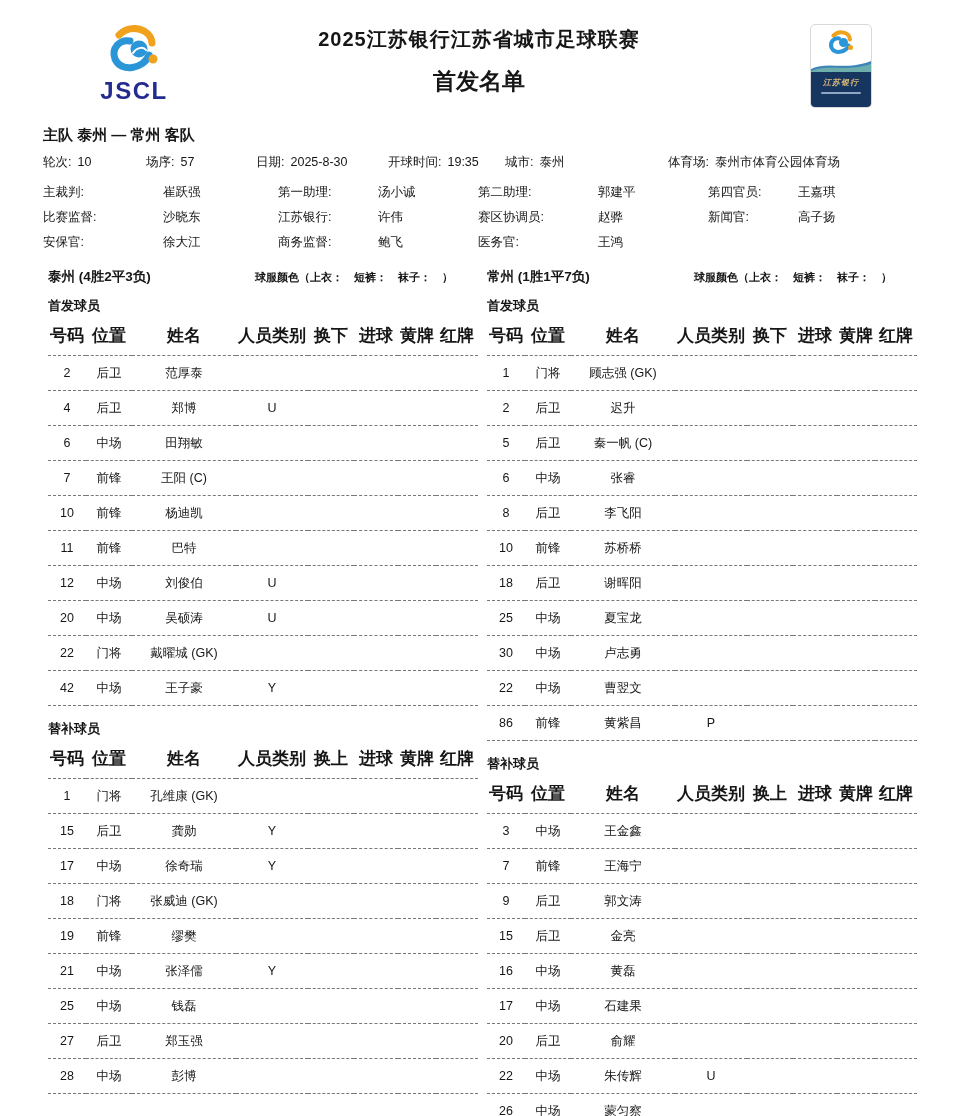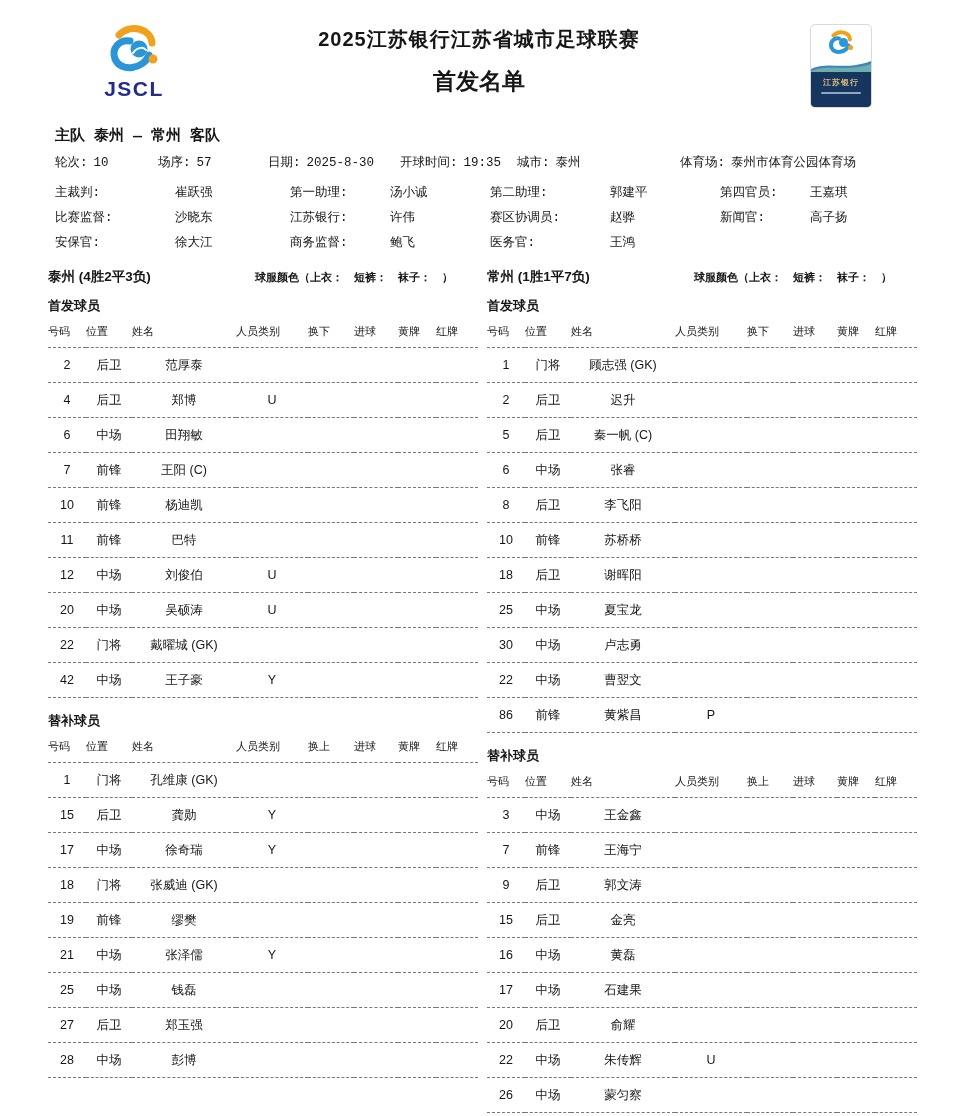--- a/index.html
+++ b/index.html
@@ -2,34 +2,34 @@
 <html><head>
 <meta charset="utf-8">
 <style>
   html,body{margin:0;padding:0;background:#ffffff;}
   .page{width:958px;height:1116px;background:#fff;position:relative;overflow:hidden;
         font-family:"Liberation Sans","DejaVu Sans",sans-serif;color:#161616;}
 
   
   .hdr{position:relative;height:122px;}
   .logo-left{position:absolute;left:74px;top:22px;width:120px;text-align:center;}
-  .logo-text{color:#242b8e;font-weight:bold;font-size:21px;letter-spacing:1.5px;margin-top:-3px;}
+  .logo-text{color:#242b8e;font-weight:bold;font-size:24px;letter-spacing:1.5px;margin-top:-3px;}
   .titles{padding-top:26px;text-align:center;}
   .title1{font-size:20px;font-weight:bold;letter-spacing:1px;}
   .title2{font-size:23px;font-weight:bold;margin-top:13px;}
   .bank-card{position:absolute;right:86px;top:24px;width:60px;height:82px;border-radius:5px;
              overflow:hidden;border:1px solid #d9d9d9;background:#fff;}
   .card-top{height:46px;position:relative;display:flex;justify-content:center;padding-top:4px;box-sizing:border-box;}
   .card-wave{position:absolute;bottom:-1px;left:0;width:100%;height:14px;display:block;}
   .card-bottom{height:36px;background:#16355f;text-align:center;padding-top:6px;box-sizing:border-box;}
-  .bank-name{color:#d9b87a;font-size:8px;font-weight:bold;letter-spacing:1px;display:block;}
+  .bank-name{color:#d9b87a;font-size:8px;font-weight:bold;letter-spacing:1px;display:block;font-style:italic;}
   .bank-sub{display:block;margin:4px auto 0;width:40px;height:2px;background:#8fa7c4;border-radius:1px;}
 
   
-  .match{padding:0 55px;font-family:Liberation Mono, monospace;}
+  .match{padding:0 43px;}
   .teams-line{font-size:15px;font-weight:bold;margin:4px 0 9px;}
   .info-row{display:flex;font-size:12.5px;white-space:nowrap;}
   .info-item .lbl{margin-right:6px;}
   .info-item:nth-child(1){width:103px}
   .info-item:nth-child(2){width:110px}
   .info-item:nth-child(3){width:132px}
   .info-item:nth-child(4){width:117px}
   .info-item:nth-child(5){width:163px}
   .officials{margin-top:9px;font-size:12.5px;}
   .off-row{display:grid;grid-template-columns:120px 115px 100px 100px 120px 110px 90px 1fr;
@@ -38,21 +38,21 @@
   
   .teams{display:flex;margin:13px 0 0 48px;}
   .team{width:430px;}
   .team + .team{margin-left:9px;}
   .team-head{display:flex;align-items:center;font-weight:bold;}
   .team-name{font-size:13.5px;}
   .kit{font-size:11px;margin-left:auto;width:223px;white-space:nowrap;}
   .sec-title{font-size:13px;font-weight:bold;margin:11px 0 3px;}
   .sec-title.subs{margin-top:14px;}
   table{border-collapse:collapse;table-layout:fixed;width:100%;}
-  th{font-size:11px;font-weight:normal;padding:6px 0 8px;text-align:left;white-space:nowrap;}
+  th{font-size:17px;font-weight:bold;padding:6px 0 8px;text-align:center;white-space:nowrap;}
   td{font-size:12.5px;padding:8.5px 0;text-align:center;white-space:nowrap;overflow:visible;
      border-top:1px dashed #787878;}
   tbody tr:last-child td{border-bottom:1px dashed #787878;}
 </style>
 </head>
 <body>
 
 <div class="page">
 
   <div class="hdr">

